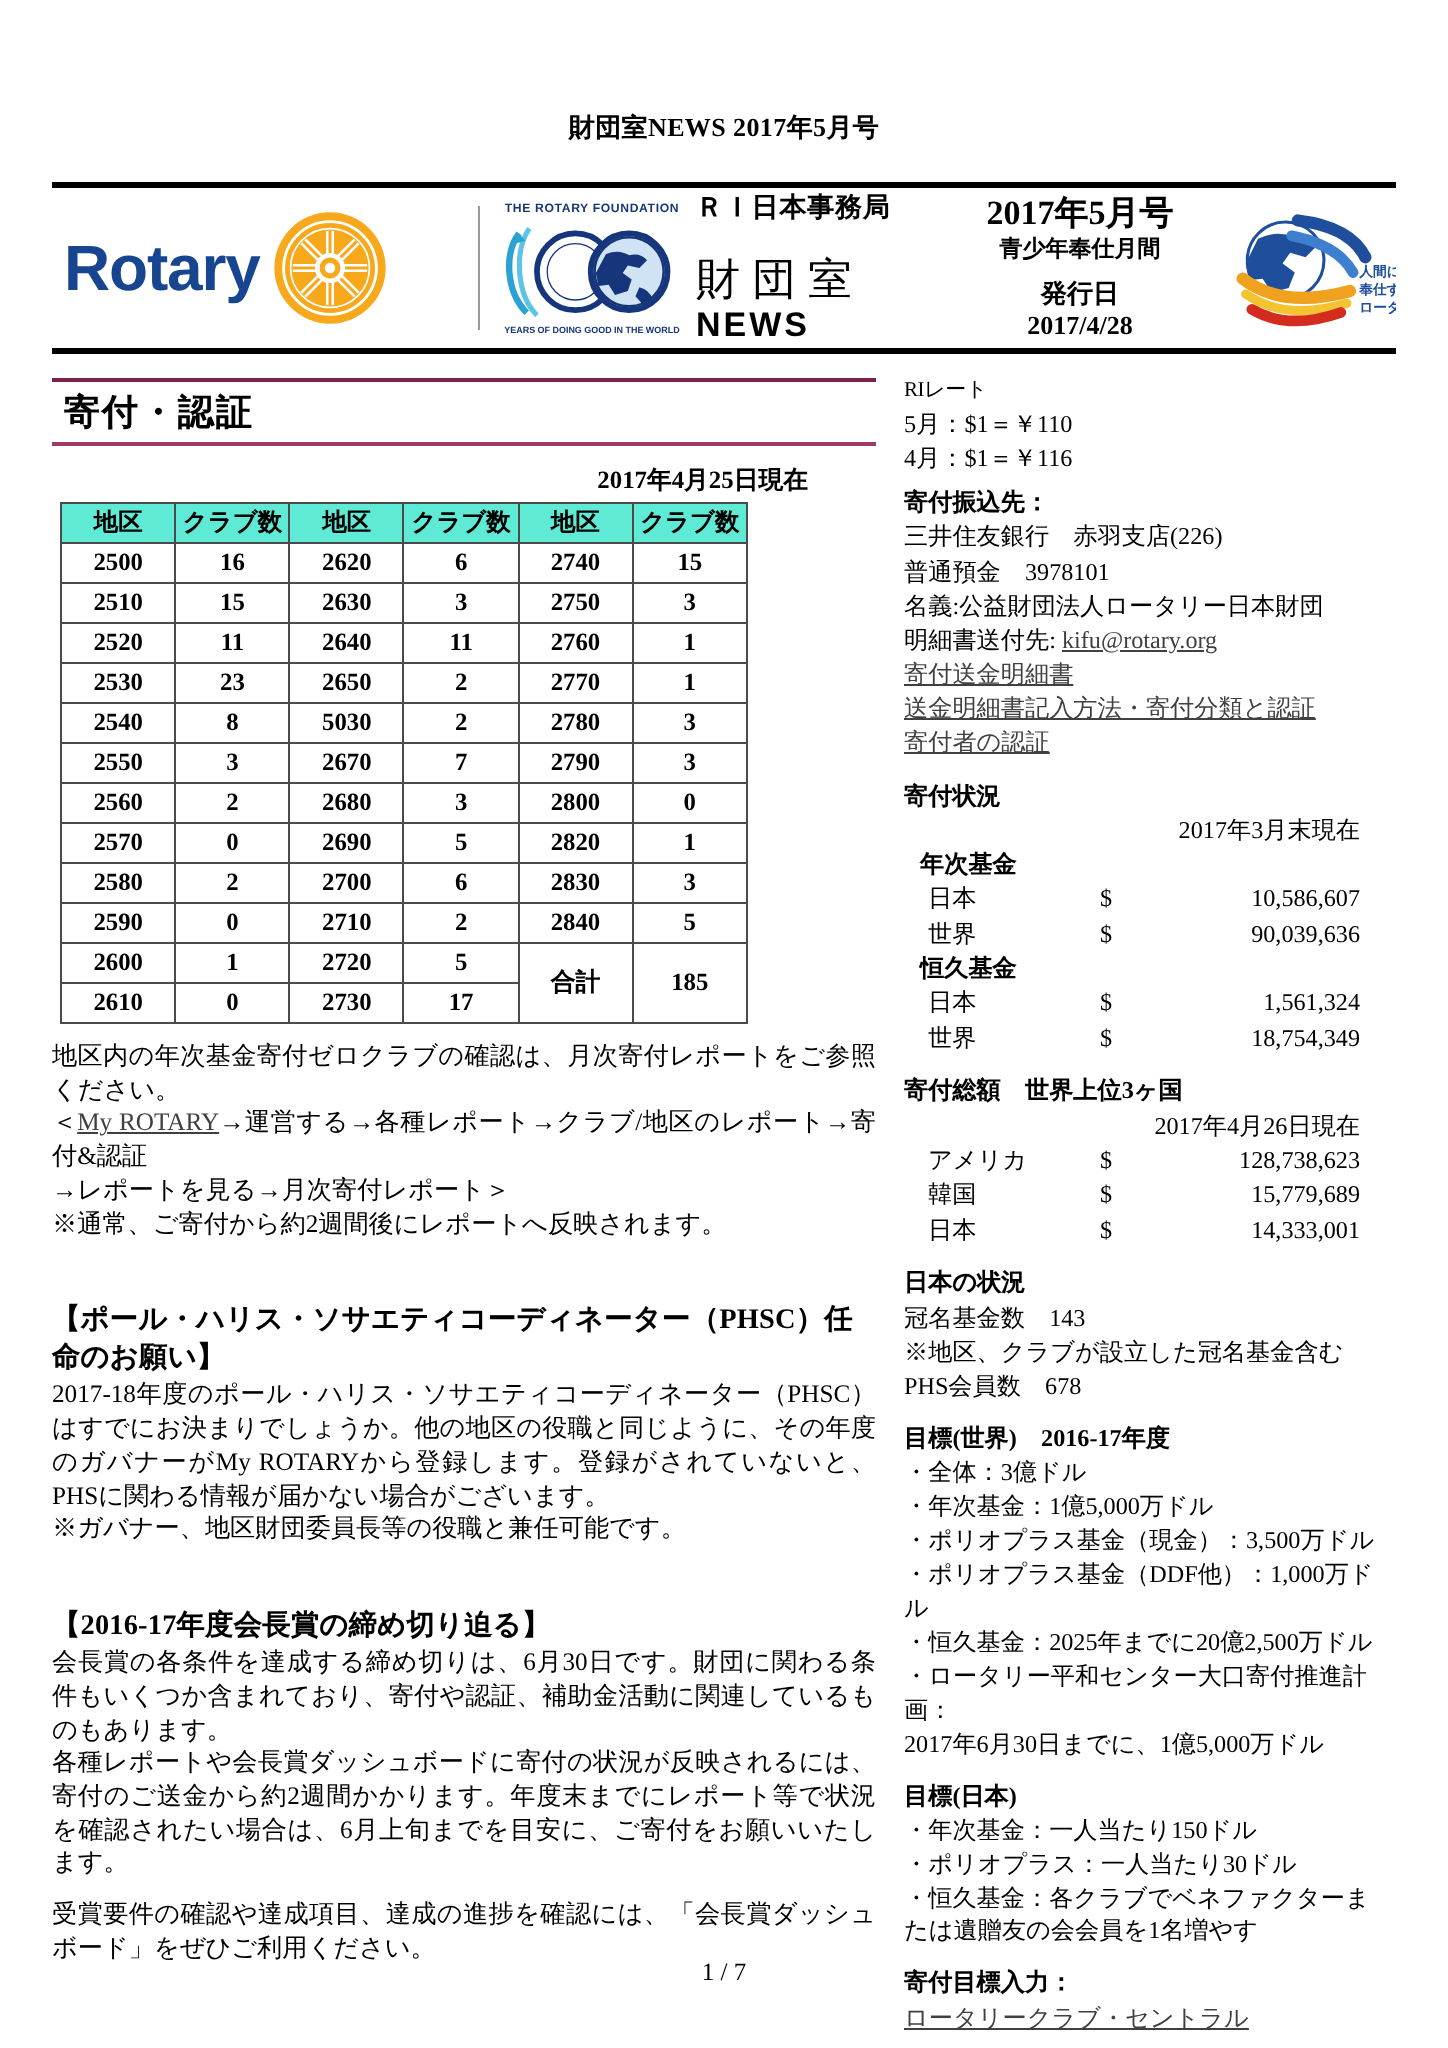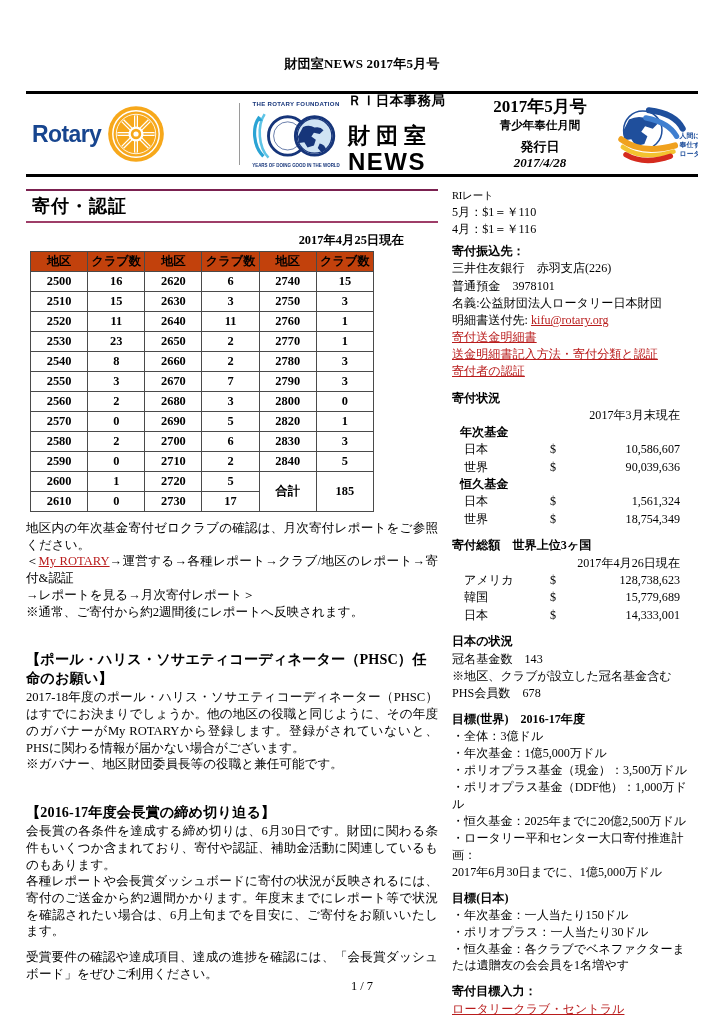--- a/index.html
+++ b/index.html
@@ -46,21 +46,21 @@
     width: 205px;
     display: flex;
     align-items: center;
     gap: 6px;
     padding-left: 6px;
     box-sizing: border-box;
   }
   .rotary-word {
     font-family: "Liberation Sans", sans-serif;
     font-weight: bold;
-    font-size: 23px;
+    font-size: 32px;
     color: #17458f;
     letter-spacing: -0.6px;
   }
   .rotary-wheel { width: 58px; height: 58px; flex: none; }
   .mh-sep {
     width: 1px;
     height: 62px;
     background: #9a9a9a;
     margin: 0 8px;
     flex: none;
@@ -75,40 +75,40 @@
     line-height: 1;
   }
   .mh-title .l1 {
     font-size: 13.5px;
     font-weight: bold;
     letter-spacing: 0.4px;
     white-space: nowrap;
   }
   .mh-title .l2 {
     font-size: 22px;
-    font-weight: bold;
+    font-weight: normal;
     letter-spacing: 6px;
     margin-top: 18px;
   }
   .mh-title .l3 {
-    font-size: 24px;
+    font-size: 17px;
     font-weight: bold;
     letter-spacing: 1.5px;
     margin-top: 3px;
   }
   .mh-issue {
     flex: 1;
     text-align: center;
     line-height: 1.25;
     padding-right: 2px;
   }
   .mh-issue .issue-date { font-size: 17px; font-weight: bold; }
   .mh-issue .issue-month { font-size: 11.5px; font-weight: bold; }
   .mh-issue .issue-pub-label { font-size: 13px; font-weight: bold; margin-top: 7px; }
-  .mh-issue .issue-pub-date { font-size: 13px; font-weight: bold; font-style: italic; }
+  .mh-issue .issue-pub-date { font-size: 13px; font-weight: bold; }
   .mh-serve { width: 92px; flex: none; display:flex; align-items:center; }
   .mh-serve svg { display:block; }
 
   
   .columns {
     display: flex;
     margin-top: 12px;
     align-items: flex-start;
   }
   .col-left { width: 426px; flex: none; padding-right: 14px; box-sizing: border-box; }
@@ -160,31 +160,31 @@
   table.districts td {
     border: 1px solid #4a4a4a;
     text-align: center;
     font-size: 12.4px;
     font-weight: bold;
     height: 19px;
     line-height: 19px;
     padding: 0;
   }
   table.districts th {
-    background: #c2410c;
+    background: #5eead4;
     font-size: 12.2px;
     text-align: center;
   }
   table.districts td.total-lbl {
     font-size: 12.4px;
   }
 
   
   a.lnk {
-    color: #b91c1c;
+    color: #404040;
   }
 
   
   .rc { font-size: 12.1px; line-height: 1.42; }
   .rc .lbl-sm { font-size: 10.5px; letter-spacing: -0.2px; }
   .rc .bold { font-weight: bold; }
   .rc-gap { height: 9px; }
   .rc-gap-sm { height: 5px; }
   .asof-right {
     text-align: right;
@@ -350,21 +350,21 @@
               <td>2530</td>
               <td>23</td>
               <td>2650</td>
               <td>2</td>
               <td>2770</td>
               <td>1</td>
             </tr>
           <tr>
               <td>2540</td>
               <td>8</td>
-              <td>2660</td>
+              <td>5030</td>
               <td>2</td>
               <td>2780</td>
               <td>3</td>
             </tr>
           <tr>
               <td>2550</td>
               <td>3</td>
               <td>2670</td>
               <td>7</td>
               <td>2790</td>

